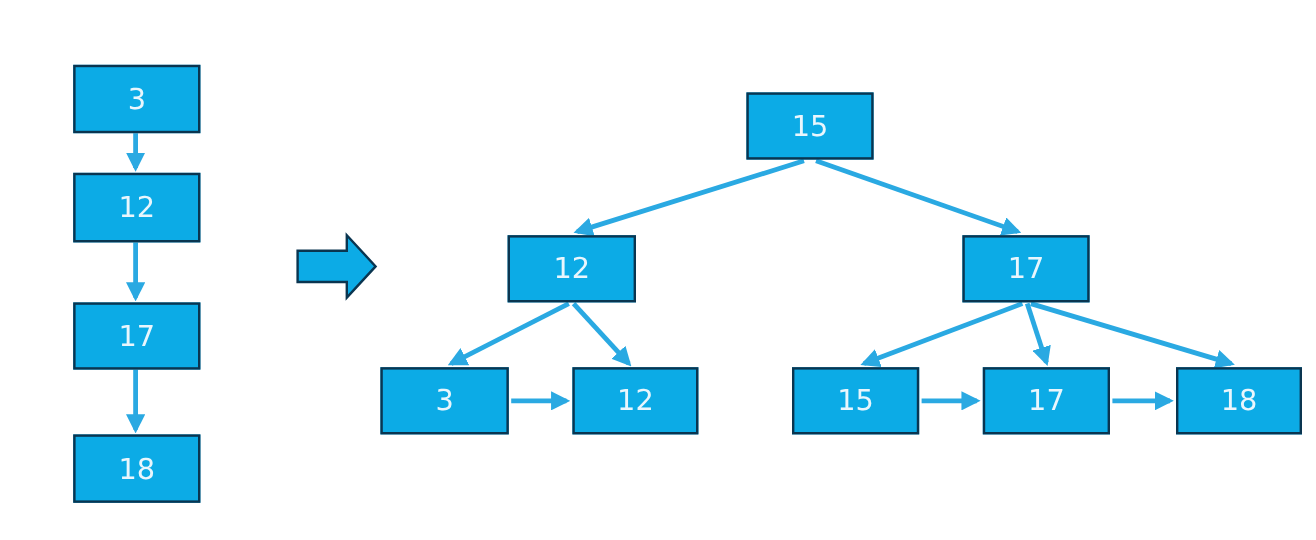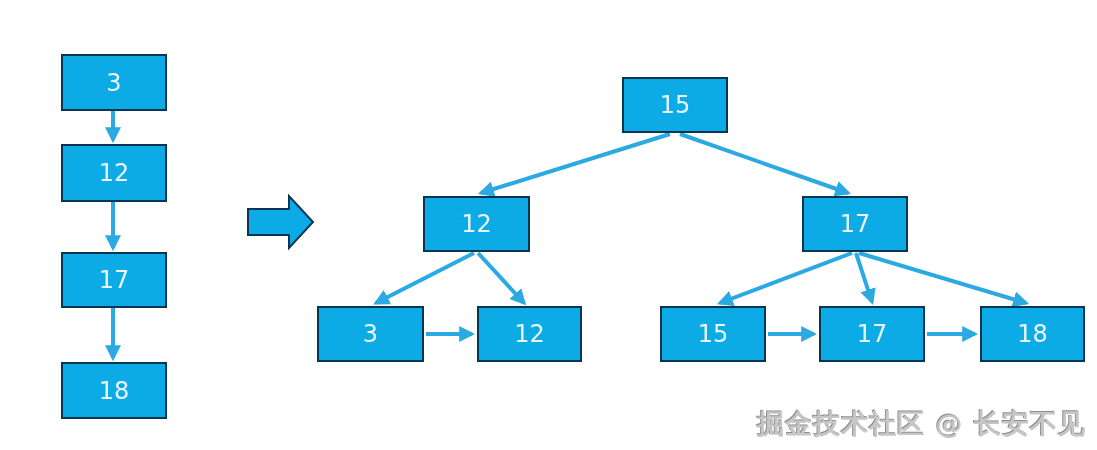--- a/index.html
+++ b/index.html
@@ -87,15 +87,14 @@
 
   <div class="node" style="left:423px; top:196px; width:107px; height:56px;">12</div>
   <div class="node" style="left:802px; top:196px; width:106px; height:56px;">17</div>
 
   <div class="node" style="left:317px; top:306px; width:107px; height:56px;">3</div>
   <div class="node" style="left:477px; top:306px; width:105px; height:56px;">12</div>
   <div class="node" style="left:660px; top:306px; width:106px; height:56px;">15</div>
   <div class="node" style="left:819px; top:306px; width:106px; height:56px;">17</div>
   <div class="node" style="left:980px; top:306px; width:105px; height:56px;">18</div>
 
-  <div class="watermark">掘金技术社区 @ 长安不见</div>
 
 </div>
 
 </body></html>

